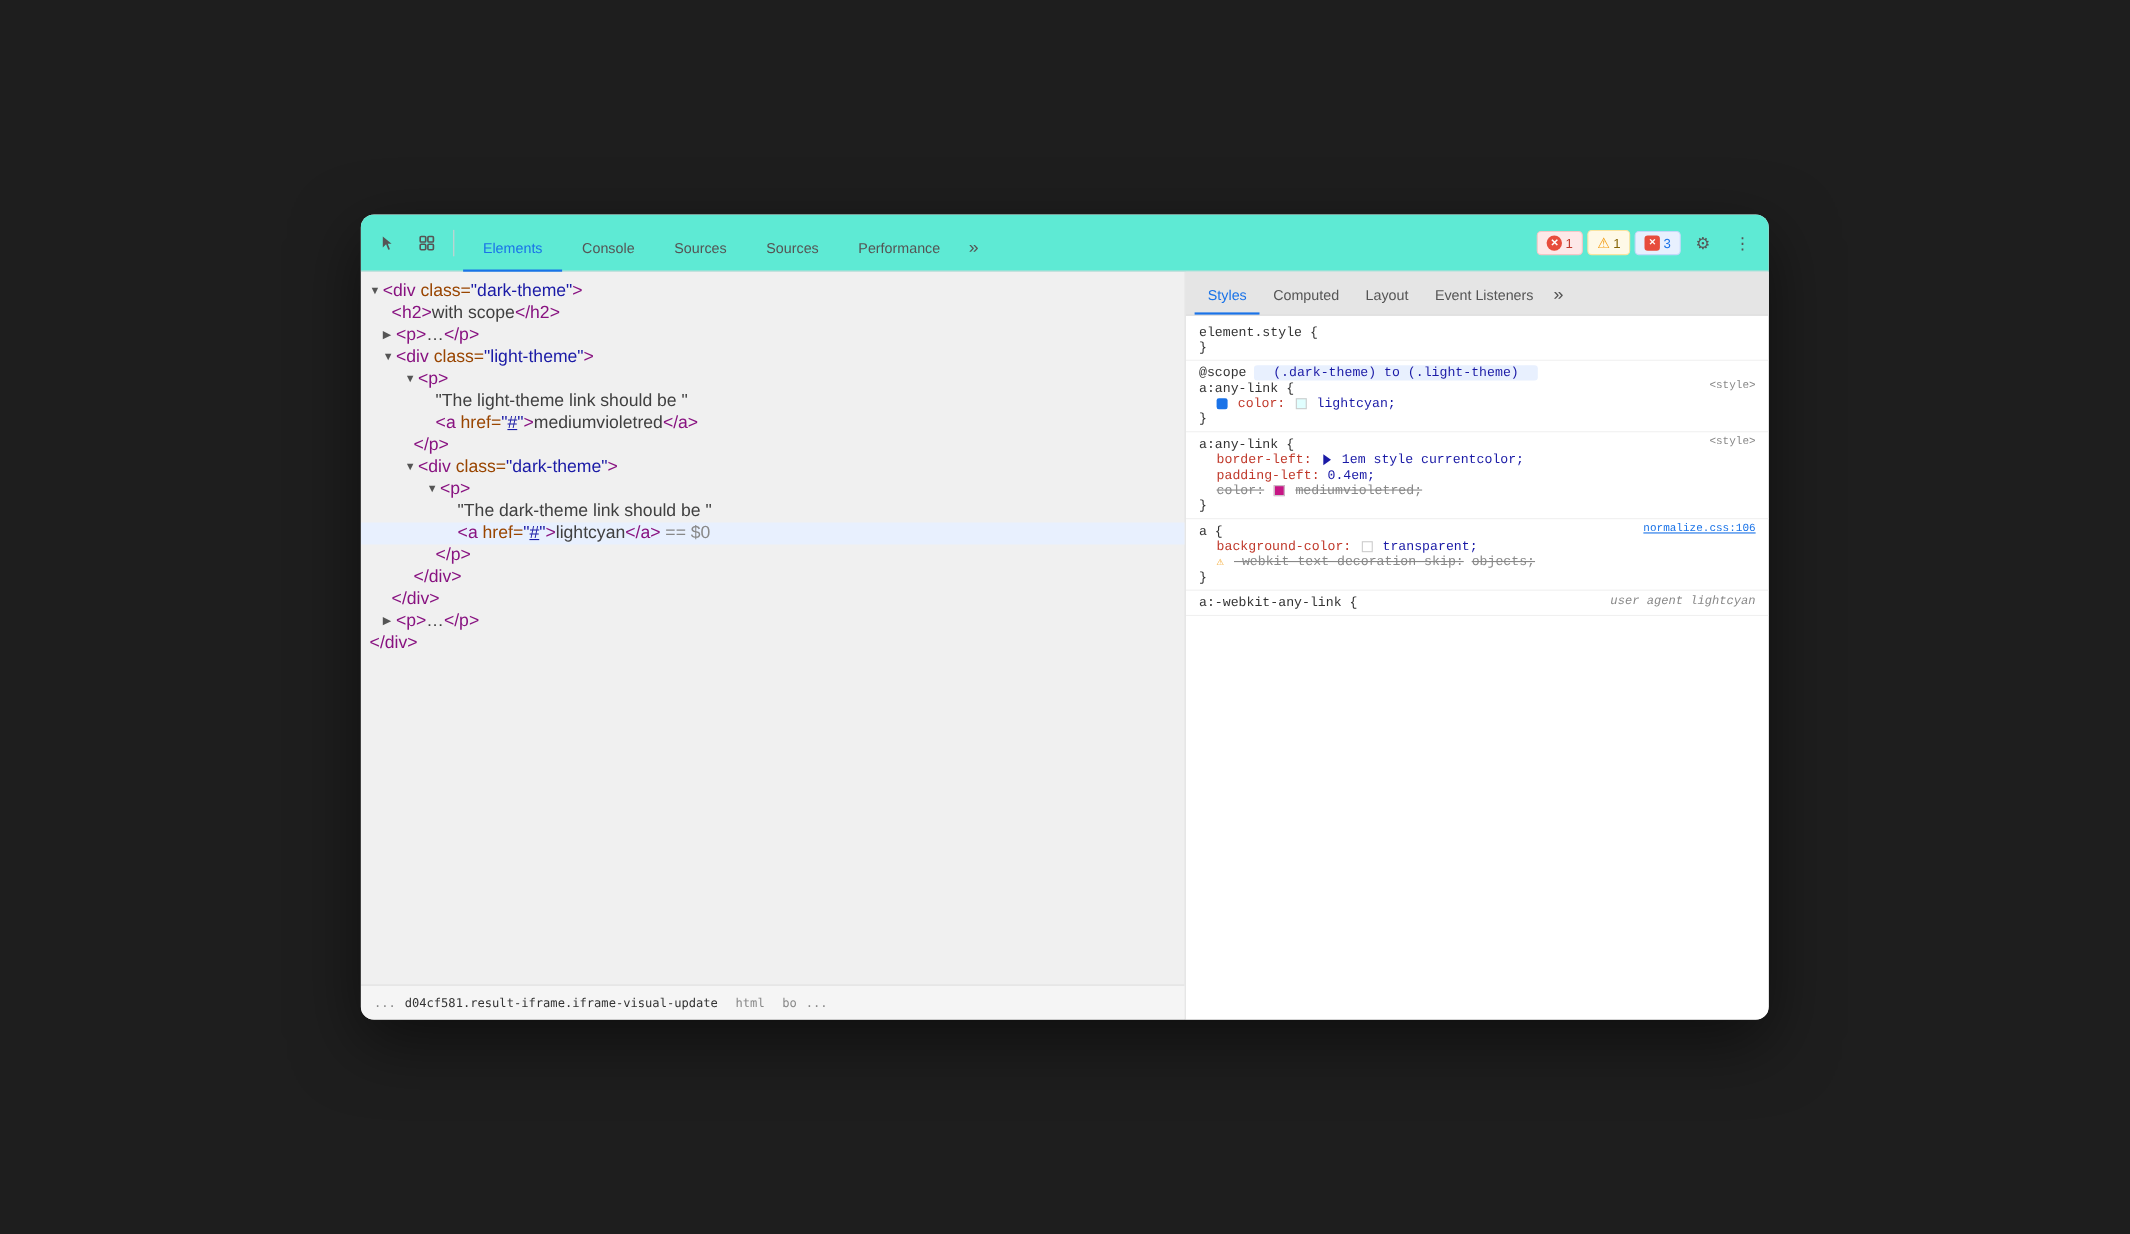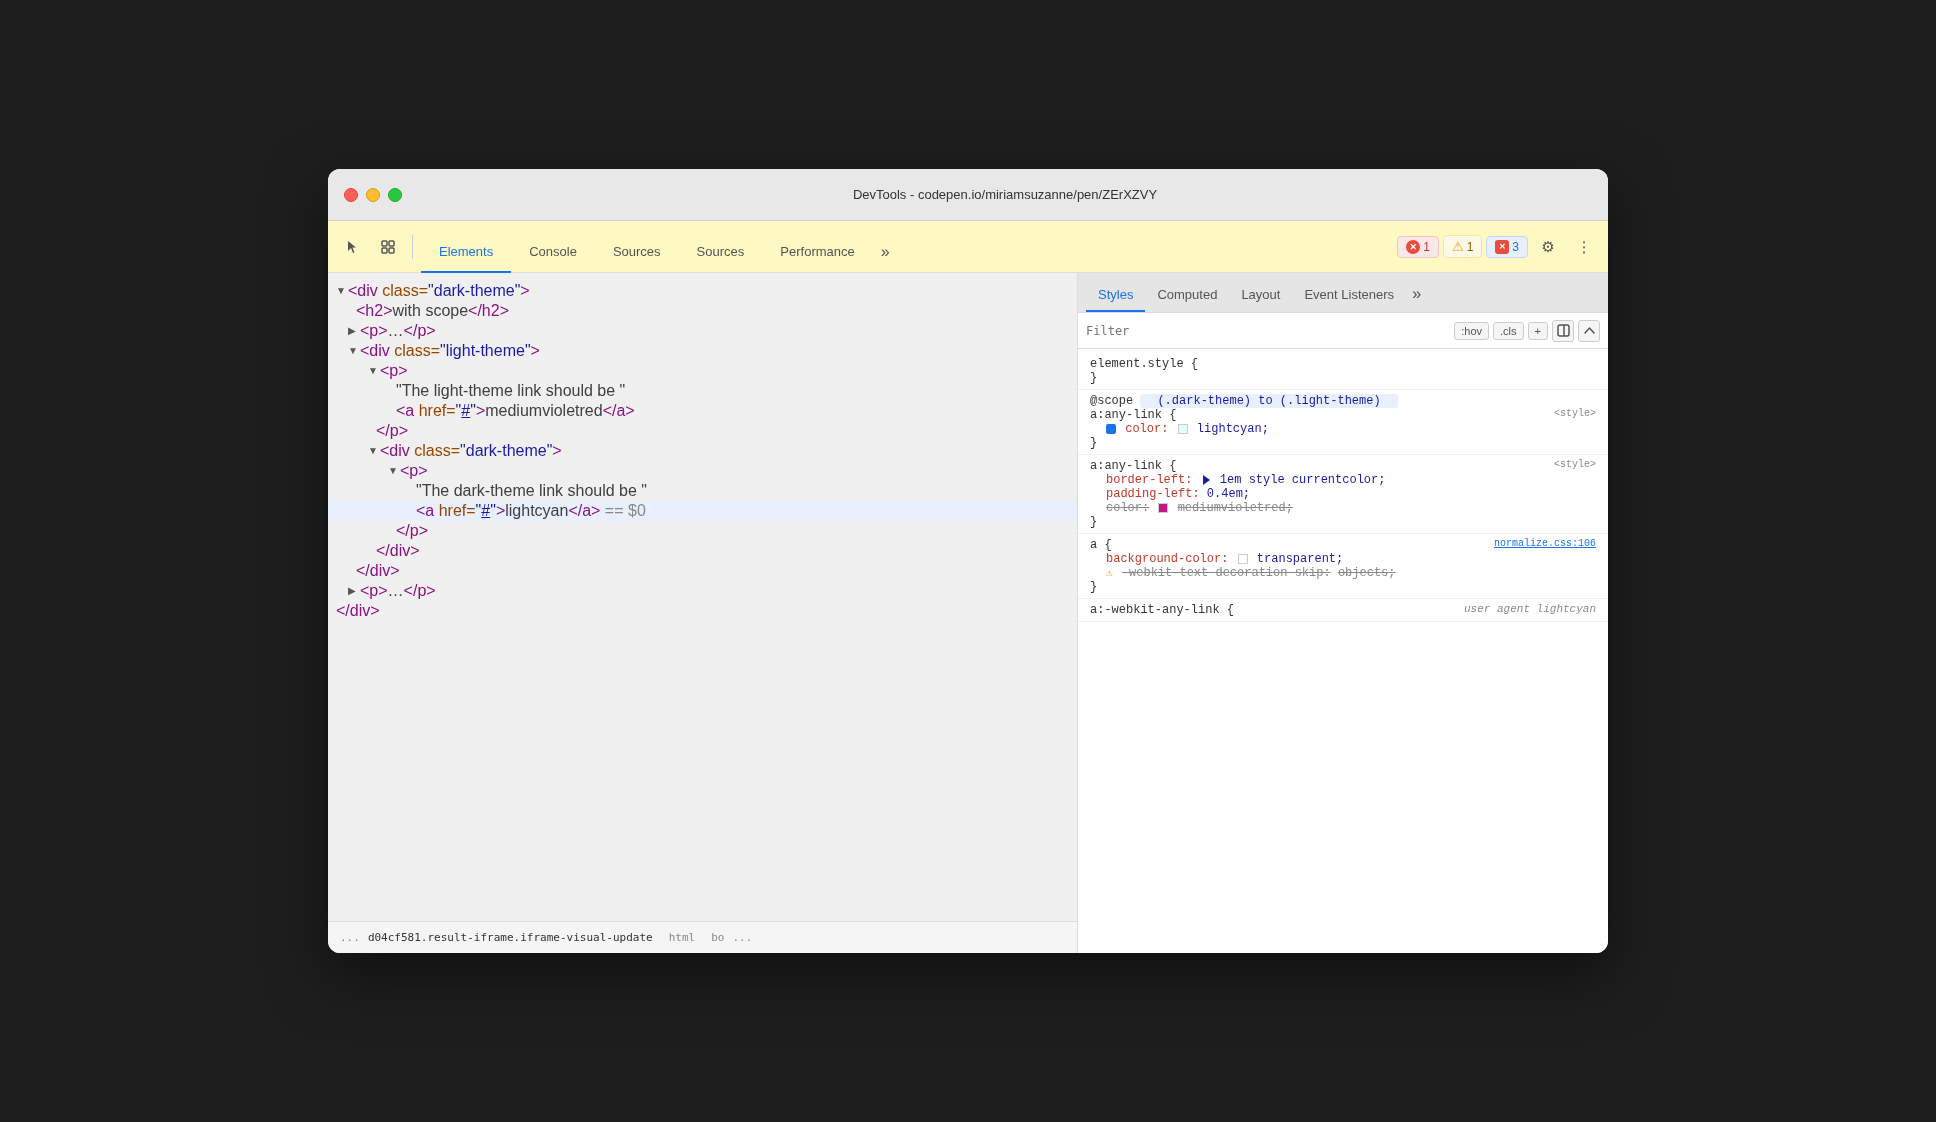--- a/index.html
+++ b/index.html
@@ -42,21 +42,21 @@
     .tl-green { background: #28c840; border: 1px solid #1aab29; }
     .titlebar-title {
       flex: 1;
       text-align: center;
       font-size: 13px;
       font-weight: 500;
       color: #333;
     }
     
     .toolbar {
-      background: #fef9c3;
+      background: #5eead4;
       height: 52px;
       display: flex;
       align-items: center;
       padding: 0 8px;
       border-bottom: 1px solid #ddd;
       gap: 4px;
     }
     .toolbar-icon-btn {
       width: 32px;
       height: 32px;
@@ -344,28 +344,20 @@
       flex: 1;
       overflow-y: auto;
       padding: 8px 0;
     }
   </style>
 </head>
 <body>
 
 <div class="window">
 
-  <div class="titlebar">
-    <div class="traffic-lights">
-      <div class="traffic-light tl-red"></div>
-      <div class="traffic-light tl-yellow"></div>
-      <div class="traffic-light tl-green"></div>
-    </div>
-    <div class="titlebar-title">DevTools - codepen.io/miriamsuzanne/pen/ZErXZVY</div>
-  </div>
 
   <div class="toolbar">
     <button class="toolbar-icon-btn">
       <svg width="16" height="16" viewBox="0 0 16 16" fill="none">
         <path d="M4 2 L4 12 L7 9 L9 14 L10.5 13.5 L8.5 8.5 L12 8.5 Z" fill="#555"></path>
       </svg>
     </button>
     <button class="toolbar-icon-btn">
       <svg width="16" height="16" viewBox="0 0 16 16" fill="none">
         <rect x="2" y="2" width="5" height="5" rx="1" stroke="#555" stroke-width="1.5" fill="none"></rect>
@@ -515,37 +507,20 @@
     <div class="styles-panel">
 
       <div class="styles-tabs">
         <div class="styles-tab active">Styles</div>
         <div class="styles-tab">Computed</div>
         <div class="styles-tab">Layout</div>
         <div class="styles-tab">Event Listeners</div>
         <div class="styles-tab-more">»</div>
       </div>
 
-      <div class="filter-bar">
-        <input class="filter-input" type="text" placeholder="Filter" style="">
-        <button class="filter-btn">:hov</button>
-        <button class="filter-btn">.cls</button>
-        <button class="filter-btn">+</button>
-        <div class="filter-icon-btn">
-          <svg width="13" height="13" viewBox="0 0 13 13">
-            <rect x="1" y="1" width="11" height="11" rx="2" stroke="#555" stroke-width="1.5" fill="none"></rect>
-            <line x1="7" y1="1" x2="7" y2="12" stroke="#555" stroke-width="1.5"></line>
-          </svg>
-        </div>
-        <div class="filter-icon-btn">
-          <svg width="13" height="13" viewBox="0 0 13 13">
-            <path d="M2 9 L6.5 4 L11 9" stroke="#555" stroke-width="1.5" fill="none" stroke-linecap="round"></path>
-          </svg>
-        </div>
-      </div>
 
       <div class="css-content">
 
         <div class="css-rule">
           <div><span class="css-selector">element.style {</span></div>
           <div><span class="css-brace">}</span></div>
         </div>
 
         <div class="css-rule">
           <div>

